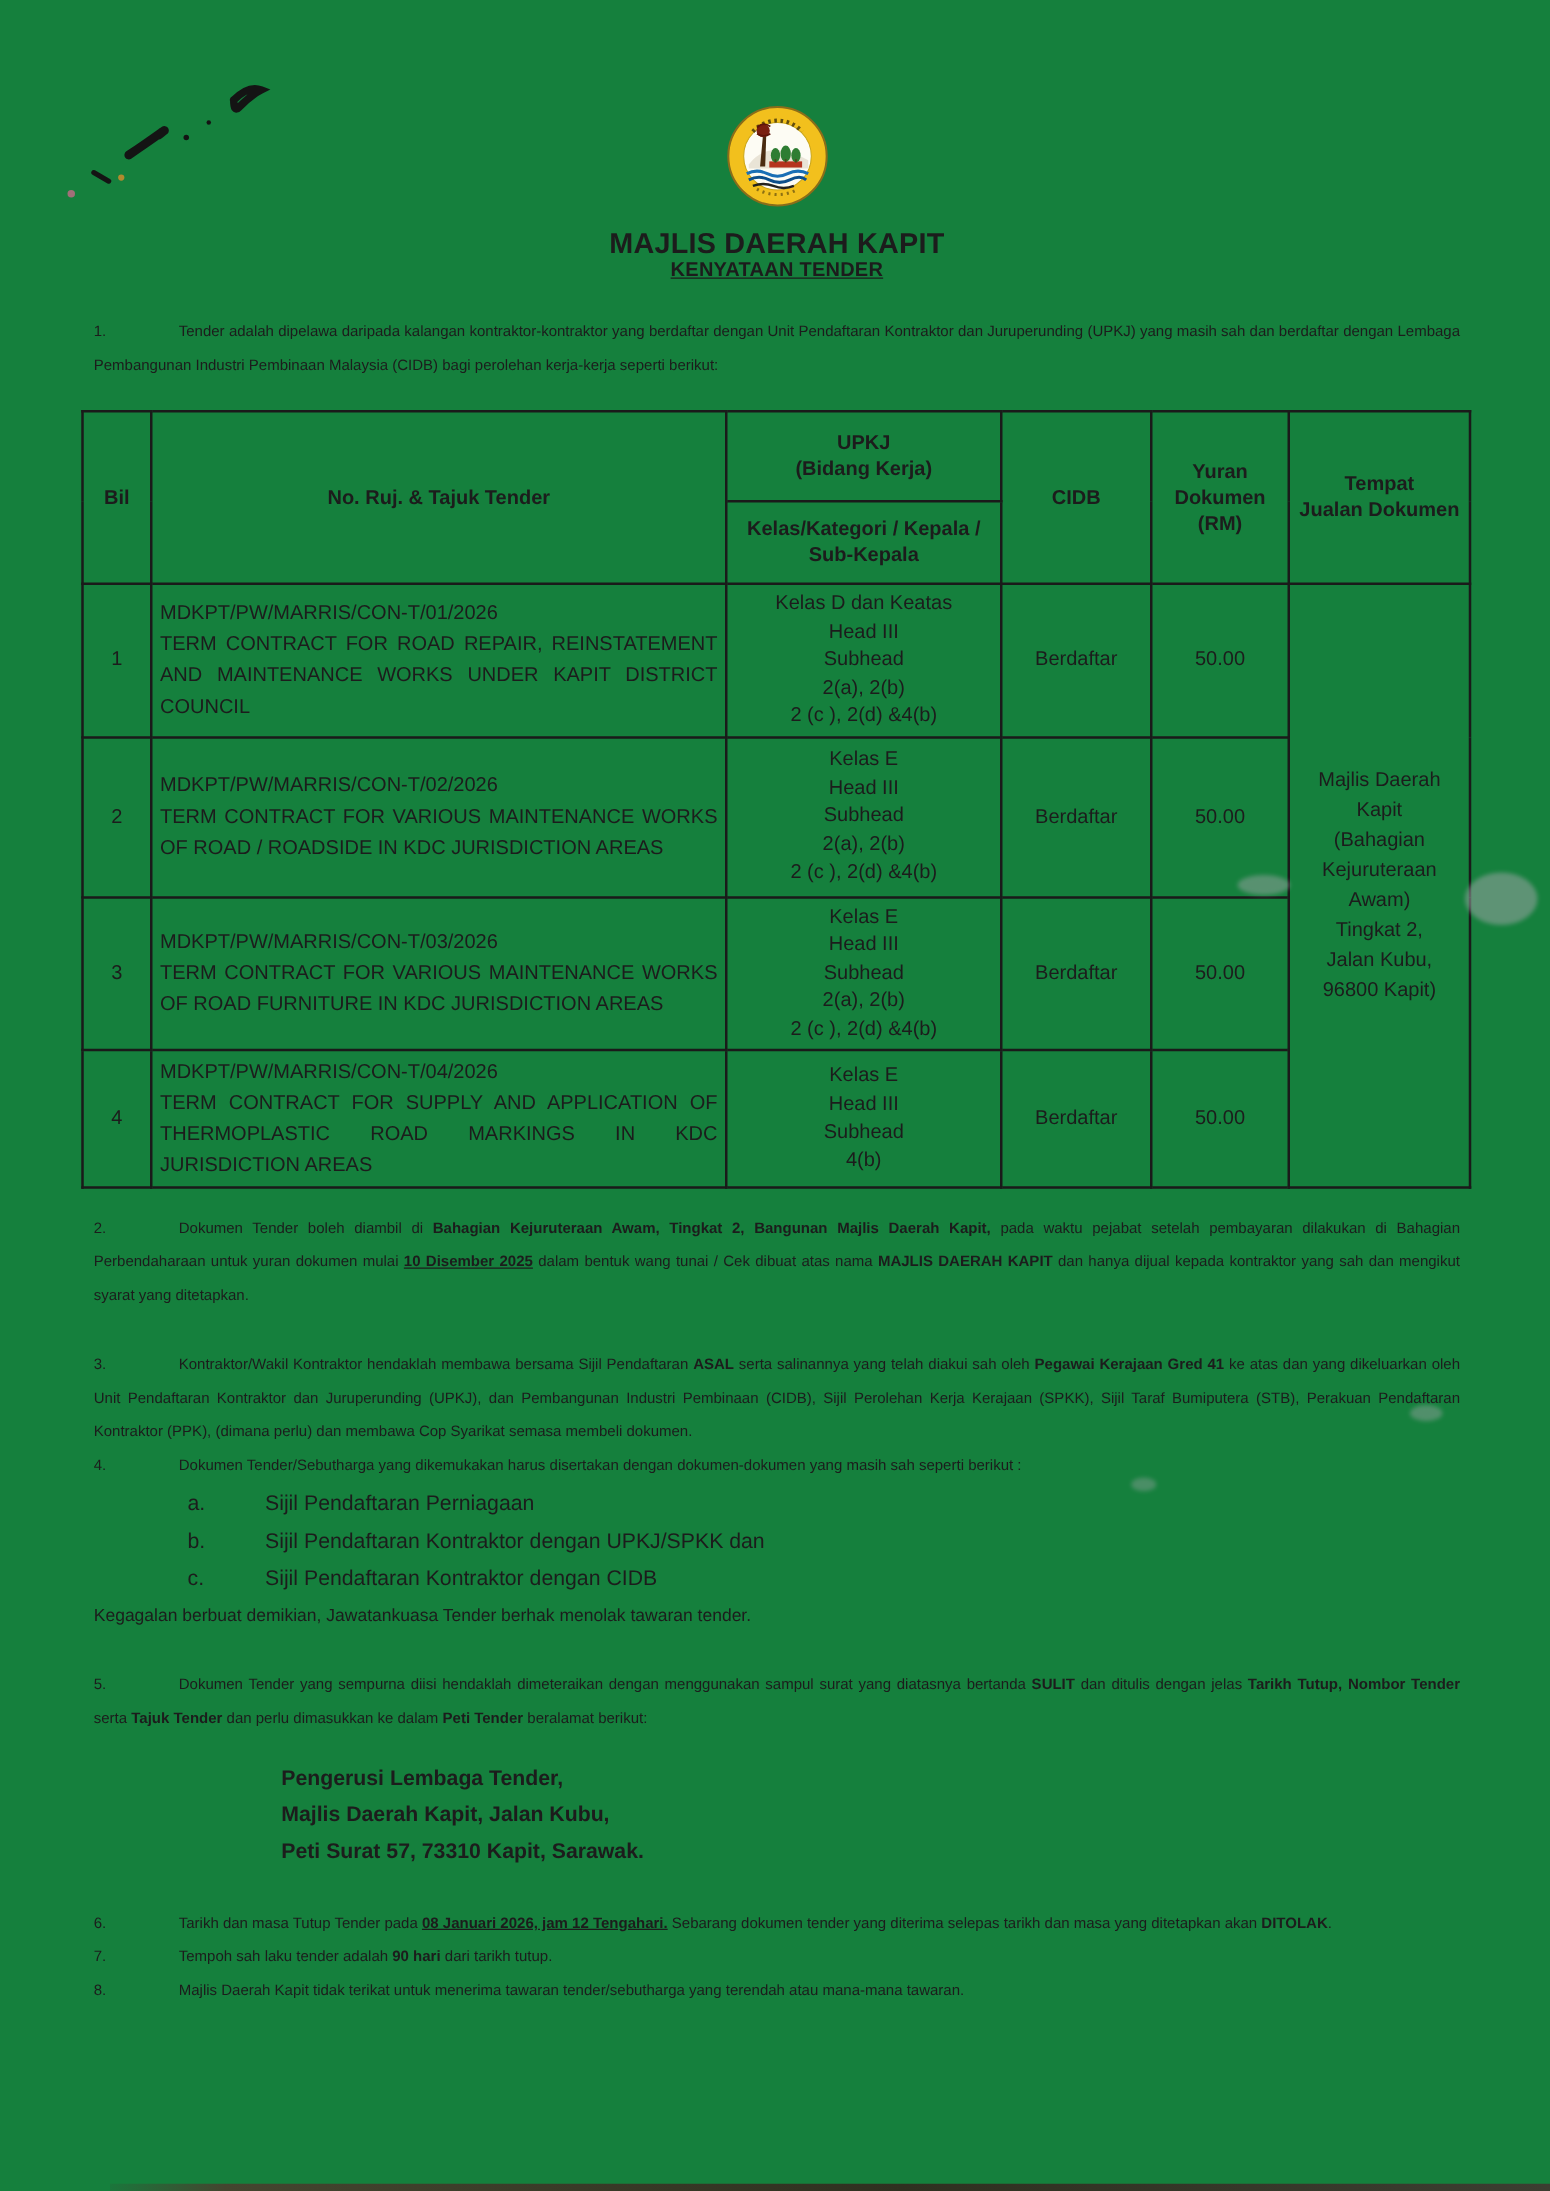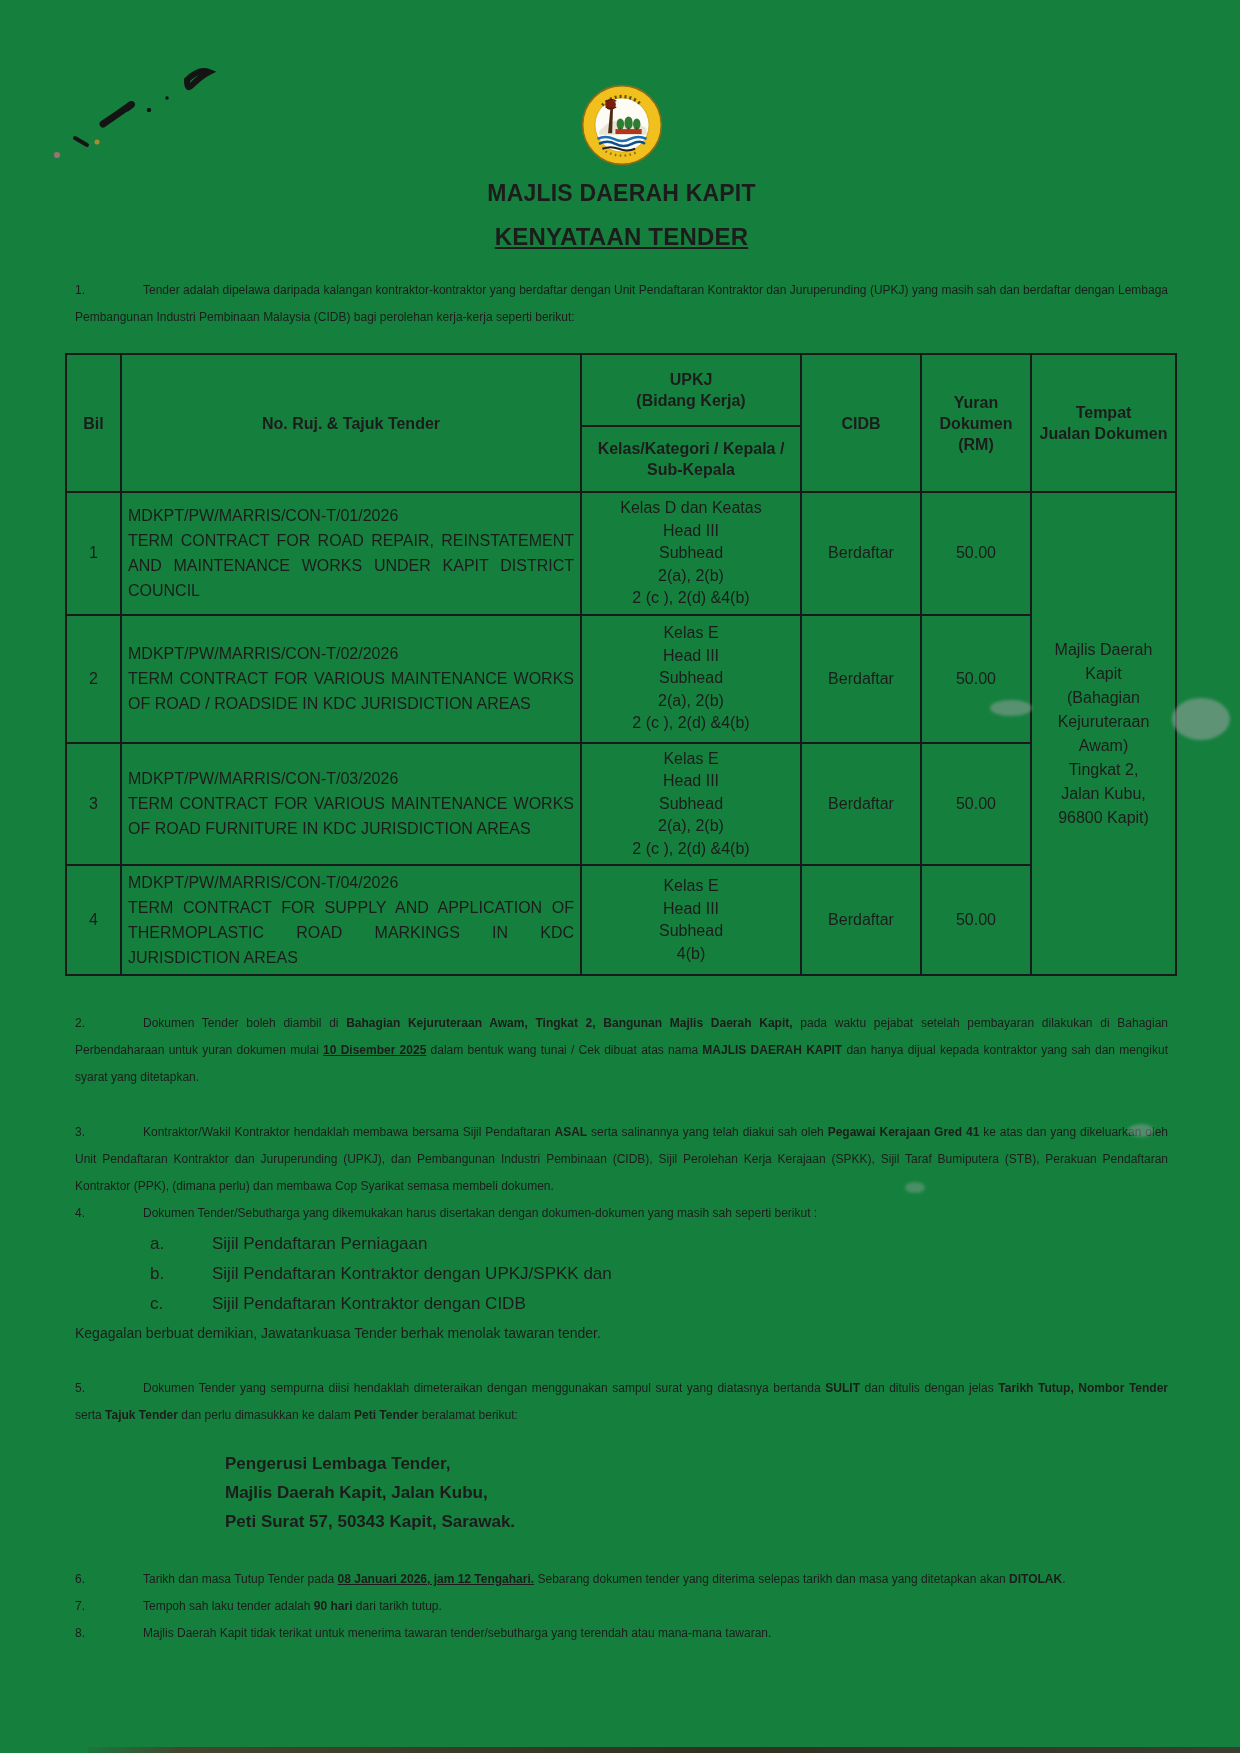--- a/index.html
+++ b/index.html
@@ -11,21 +11,21 @@
     color:#1c1c1c;
     overflow:hidden;
   }
   .content{padding:0 72px 0 75px;}
   .b{font-weight:bold;}
   .u{text-decoration:underline;}
   
   .doc-header{text-align:center;padding-top:84px;}
   .logo-wrap{display:inline-block;width:82px;height:82px;}
   .org-name{font-size:23px;font-weight:bold;letter-spacing:.2px;margin-top:10px;}
-  .doc-title{font-size:24px;font-weight:bold;text-decoration:underline;margin-top:16px;letter-spacing:.2px;}
+  .doc-title{font-size:16px;font-weight:bold;text-decoration:underline;margin-top:0;letter-spacing:.2px;}
   
   .para{font-size:12px;line-height:27px;text-align:justify;margin:0;}
   .p1{margin-top:26px;}
   .pnum{display:inline-block;width:68px;}
   
   table.tender{border-collapse:collapse;margin-top:22px;margin-left:-10px;table-layout:fixed;width:1110px;}
   table.tender th, table.tender td{
     border:2px solid #1a1a1a;
     font-size:16px;
     vertical-align:middle;
@@ -38,21 +38,21 @@
   td.ref{padding:6px 14px;line-height:25px;}
   td.ref .rtitle{text-align:justify;}
   td.upkj{text-align:center;line-height:22.5px;padding:6px 4px;border-radius:20px;}
   td.cidb,td.yuran{text-align:center;}
   td.tempat{text-align:center;line-height:24px;}
   tr.r1 td{height:108px;}
   tr.r2 td{height:118px;}
   tr.r3 td{height:108px;}
   tr.r4 td{height:96px;}
   
-  .p2{margin-top:34px;}
+  .p2{margin-top:18px;}
   .p3{margin-top:28px;}
   .p4{}
   .p5{margin-top:28px;}
   .p6{margin-top:30px;}
   .list{margin:2px 0 0 0;}
   .list-item{font-size:17px;line-height:30px;margin-left:75px;}
   .list-item .llabel{display:inline-block;width:62px;}
   .closing-line{font-size:14px;line-height:28px;margin:0;}
   .address{margin:20px 0 0 150px;font-weight:bold;font-size:17px;line-height:29px;}
   
@@ -244,21 +244,21 @@
       <div class="list-item"><span class="llabel">b.</span><span>Sijil Pendaftaran Kontraktor dengan UPKJ/SPKK dan</span></div>
       <div class="list-item"><span class="llabel">c.</span><span>Sijil Pendaftaran Kontraktor dengan CIDB</span></div>
     </div>
     <p class="closing-line">Kegagalan berbuat demikian, Jawatankuasa Tender berhak menolak tawaran tender.</p>
 
     <p class="para p5"><span class="pnum">5.</span><span><span>Dokumen Tender yang sempurna diisi hendaklah dimeteraikan dengan menggunakan sampul surat yang diatasnya bertanda </span><span class="b">SULIT</span><span> dan ditulis dengan jelas </span><span class="b">Tarikh Tutup, Nombor Tender</span><span> serta </span><span class="b">Tajuk Tender</span><span> dan perlu dimasukkan ke dalam </span><span class="b">Peti Tender</span><span> beralamat berikut:</span></span></p>
 
     <div class="address">
         <div>Pengerusi Lembaga Tender,</div>
         <div>Majlis Daerah Kapit, Jalan Kubu,</div>
-        <div>Peti Surat 57, 50343 Kapit, Sarawak.</div>
+        <div>Peti Surat 57, 73310 Kapit, Sarawak.</div>
       </div>
 
     <p class="para p6"><span class="pnum">6.</span><span><span>Tarikh dan masa Tutup Tender pada </span><span class="b u">08 Januari 2026, jam 12 Tengahari.</span><span> Sebarang dokumen tender yang diterima selepas tarikh dan masa yang ditetapkan akan </span><span class="b">DITOLAK</span><span>.</span></span></p>
     <p class="para"><span class="pnum">7.</span><span><span>Tempoh sah laku tender adalah </span><span class="b">90 hari</span><span> dari tarikh tutup.</span></span></p>
     <p class="para"><span class="pnum">8.</span><span><span>Majlis Daerah Kapit tidak terikat untuk menerima tawaran tender/sebutharga yang terendah atau mana-mana tawaran.</span></span></p>
 
   </div>
 
   <div class="bottom-band"></div>
 </div>

